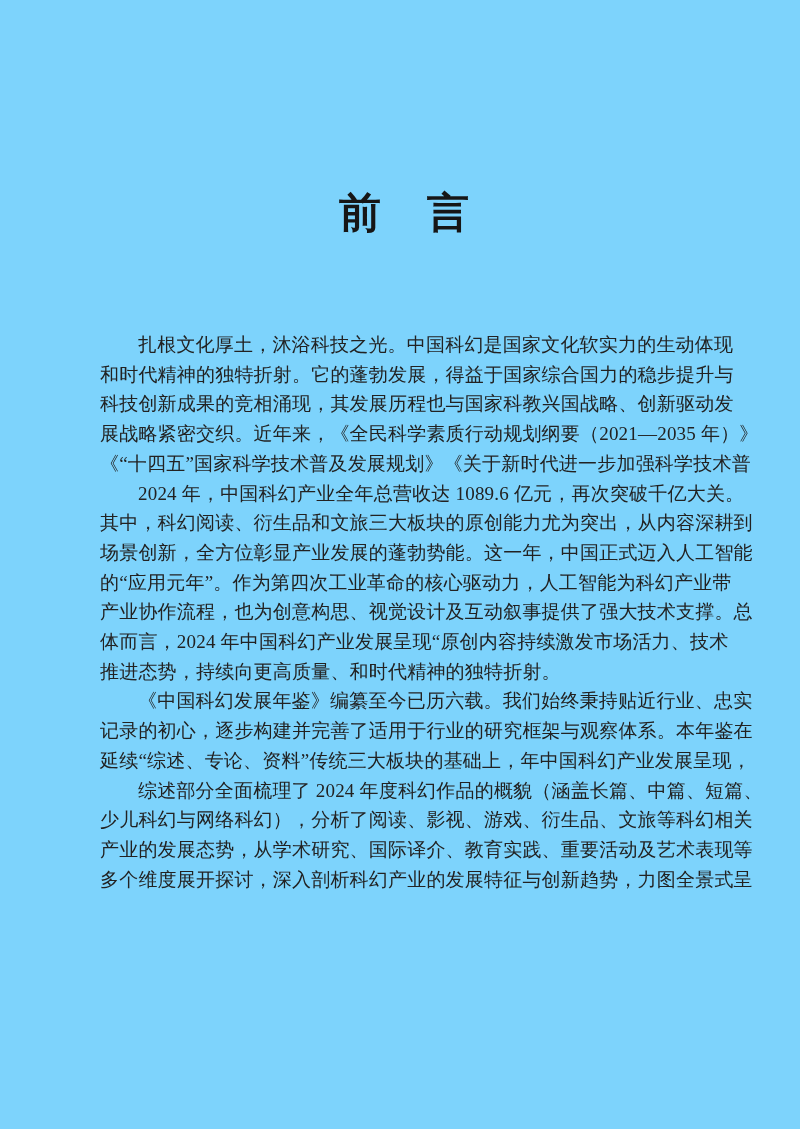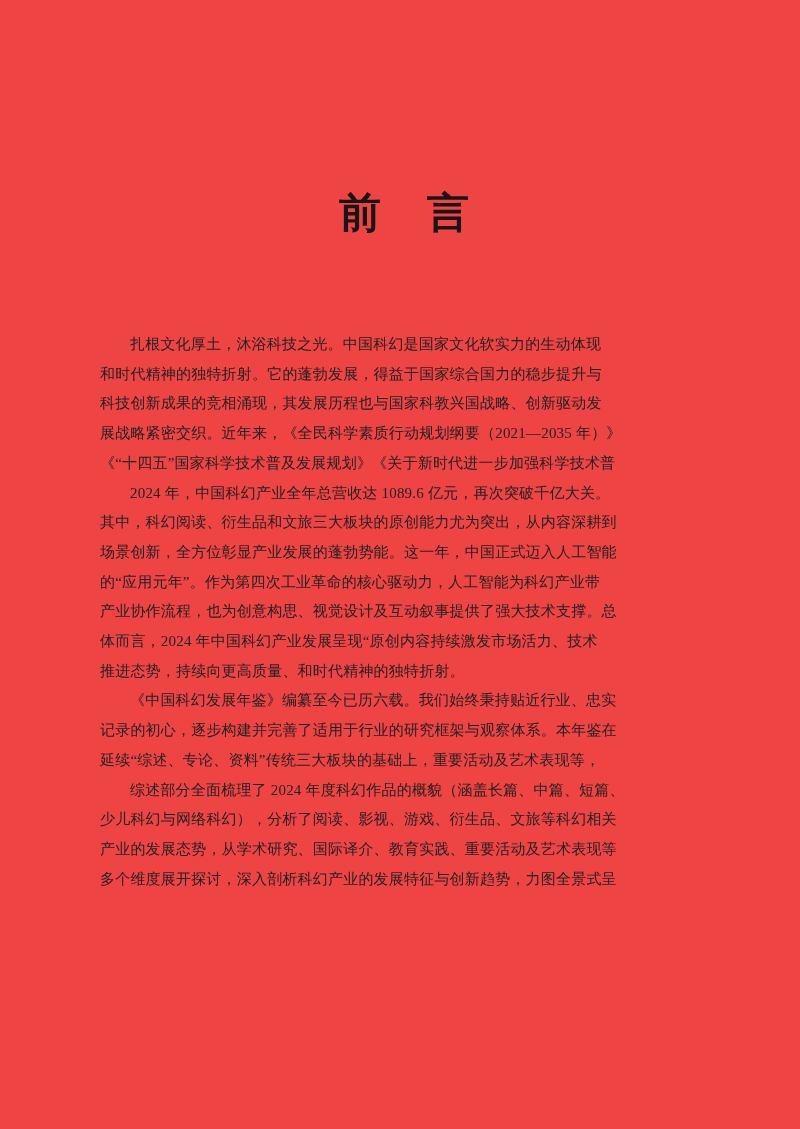--- a/index.html
+++ b/index.html
@@ -4,21 +4,21 @@
 <style>
   html, body {
     margin: 0;
     padding: 0;
     background: #ffffff;
   }
   .page {
     position: relative;
     width: 800px;
     height: 1129px;
-    background: #ef4444;
+    background: #7dd3fc;
     overflow: hidden;
     font-family: "Liberation Serif", "DejaVu Serif", serif;
     color: #1c1c1c;
   }
   .title {
     position: absolute;
     top: 185px;
     left: 100px;
     width: 610px;
     text-align: center;
@@ -27,21 +27,21 @@
     letter-spacing: 2px;
     color: #161616;
     margin: 0;
     white-space: pre;
   }
   .body-text {
     position: absolute;
     top: 330px;
     left: 100px;
     width: 612px;
-    font-size: 15px;
+    font-size: 19px;
     line-height: 29.7px;
     color: #222222;
   }
   .paragraph {
     margin: 0;
     padding: 0;
   }
   .text-line {
     white-space: nowrap;
     letter-spacing: 0.2px;
@@ -73,21 +73,21 @@
       <div class="text-line">场景创新，全方位彰显产业发展的蓬勃势能。这一年，中国正式迈入人工智能</div>
       <div class="text-line">的“应用元年”。作为第四次工业革命的核心驱动力，人工智能为科幻产业带</div>
       <div class="text-line">产业协作流程，也为创意构思、视觉设计及互动叙事提供了强大技术支撑。总</div>
       <div class="text-line">体而言，2024 年中国科幻产业发展呈现“原创内容持续激发市场活力、技术</div>
       <div class="text-line">推进态势，持续向更高质量、和时代精神的独特折射。</div>
     </div>
 
     <div class="paragraph">
       <div class="text-line indent">《中国科幻发展年鉴》编纂至今已历六载。我们始终秉持贴近行业、忠实</div>
       <div class="text-line">记录的初心，逐步构建并完善了适用于行业的研究框架与观察体系。本年鉴在</div>
-      <div class="text-line">延续“综述、专论、资料”传统三大板块的基础上，重要活动及艺术表现等，</div>
+      <div class="text-line">延续“综述、专论、资料”传统三大板块的基础上，年中国科幻产业发展呈现，</div>
     </div>
 
     <div class="paragraph">
       <div class="text-line indent">综述部分全面梳理了 2024 年度科幻作品的概貌（涵盖长篇、中篇、短篇、</div>
       <div class="text-line">少儿科幻与网络科幻），分析了阅读、影视、游戏、衍生品、文旅等科幻相关</div>
       <div class="text-line">产业的发展态势，从学术研究、国际译介、教育实践、重要活动及艺术表现等</div>
       <div class="text-line">多个维度展开探讨，深入剖析科幻产业的发展特征与创新趋势，力图全景式呈</div>
     </div>
 
   </div>

